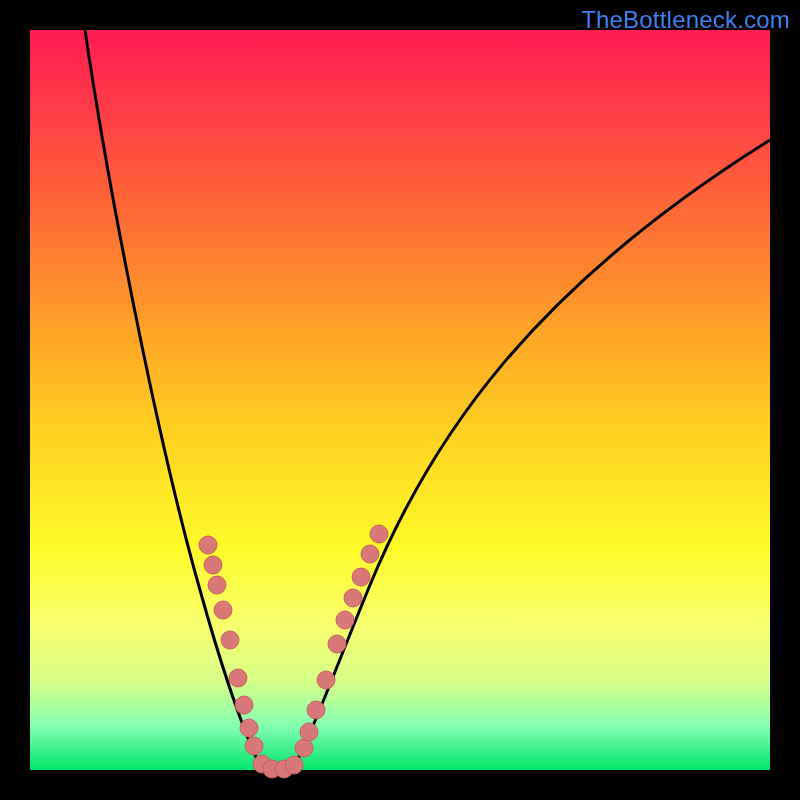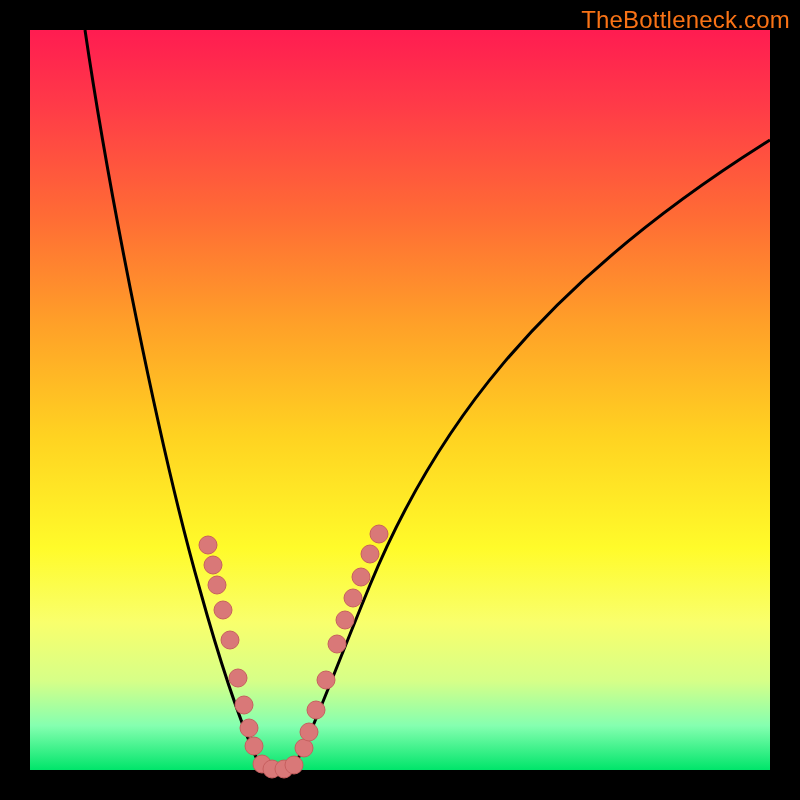--- a/index.html
+++ b/index.html
@@ -32,21 +32,21 @@
       #fffb2a 70%,
       #f9ff6c 80%,
       #d6ff88 88%,
       #85ffb0 94%,
       #00e56a 100%);
   }
   .watermark {
     position: absolute;
     top: 6px;
     right: 10px;
-    color: #f97316;
+    color: #3b82f6;
     font-size: 24px;
     font-weight: 400;
     letter-spacing: 0.2px;
     z-index: 20;
     user-select: none;
   }
   svg.curves {
     position: absolute;
     left: 0;
     top: 0;

